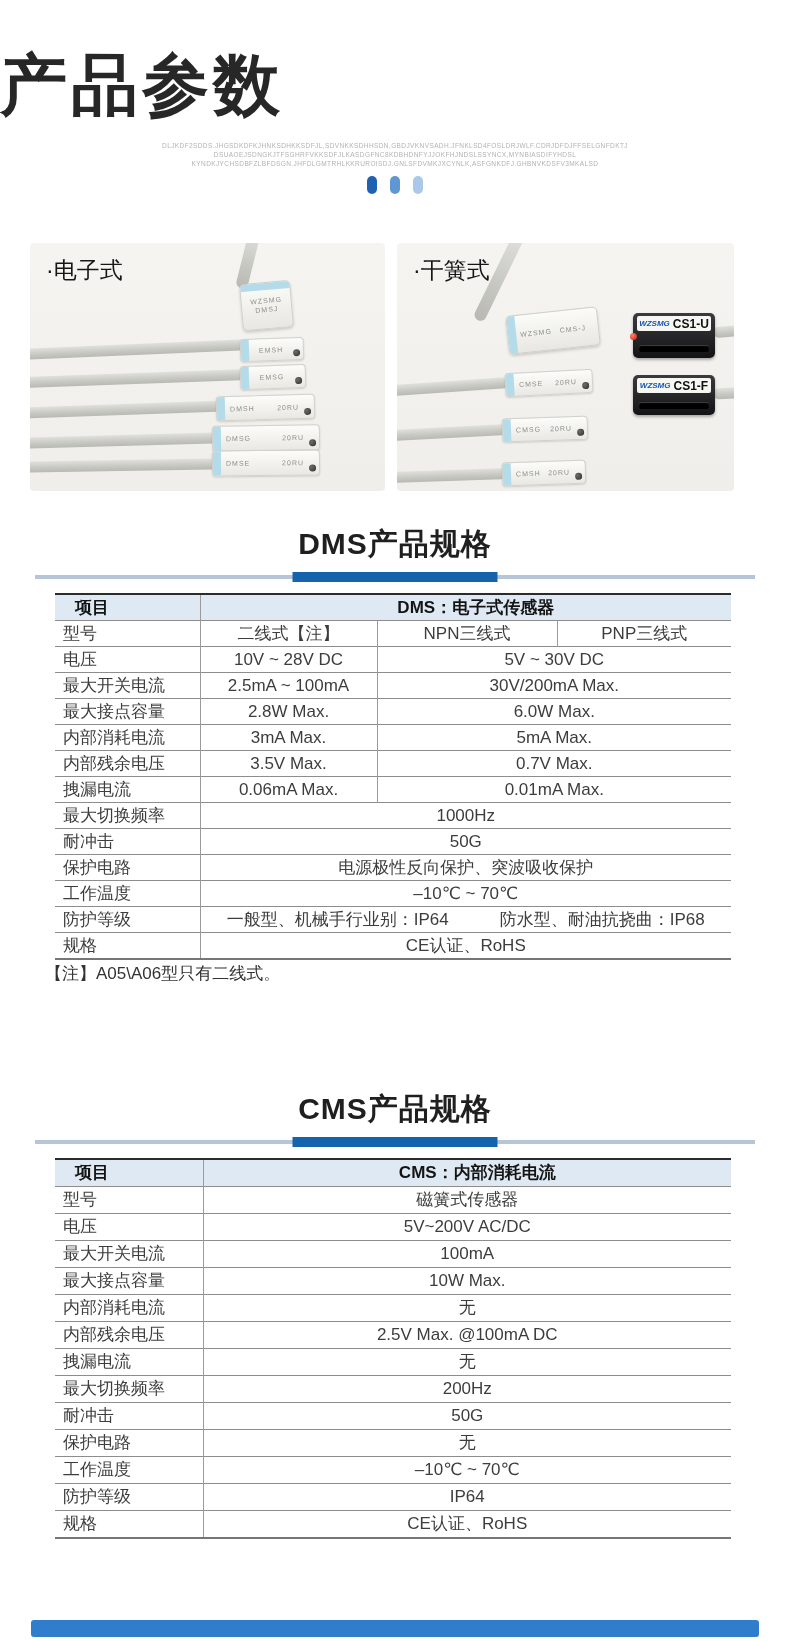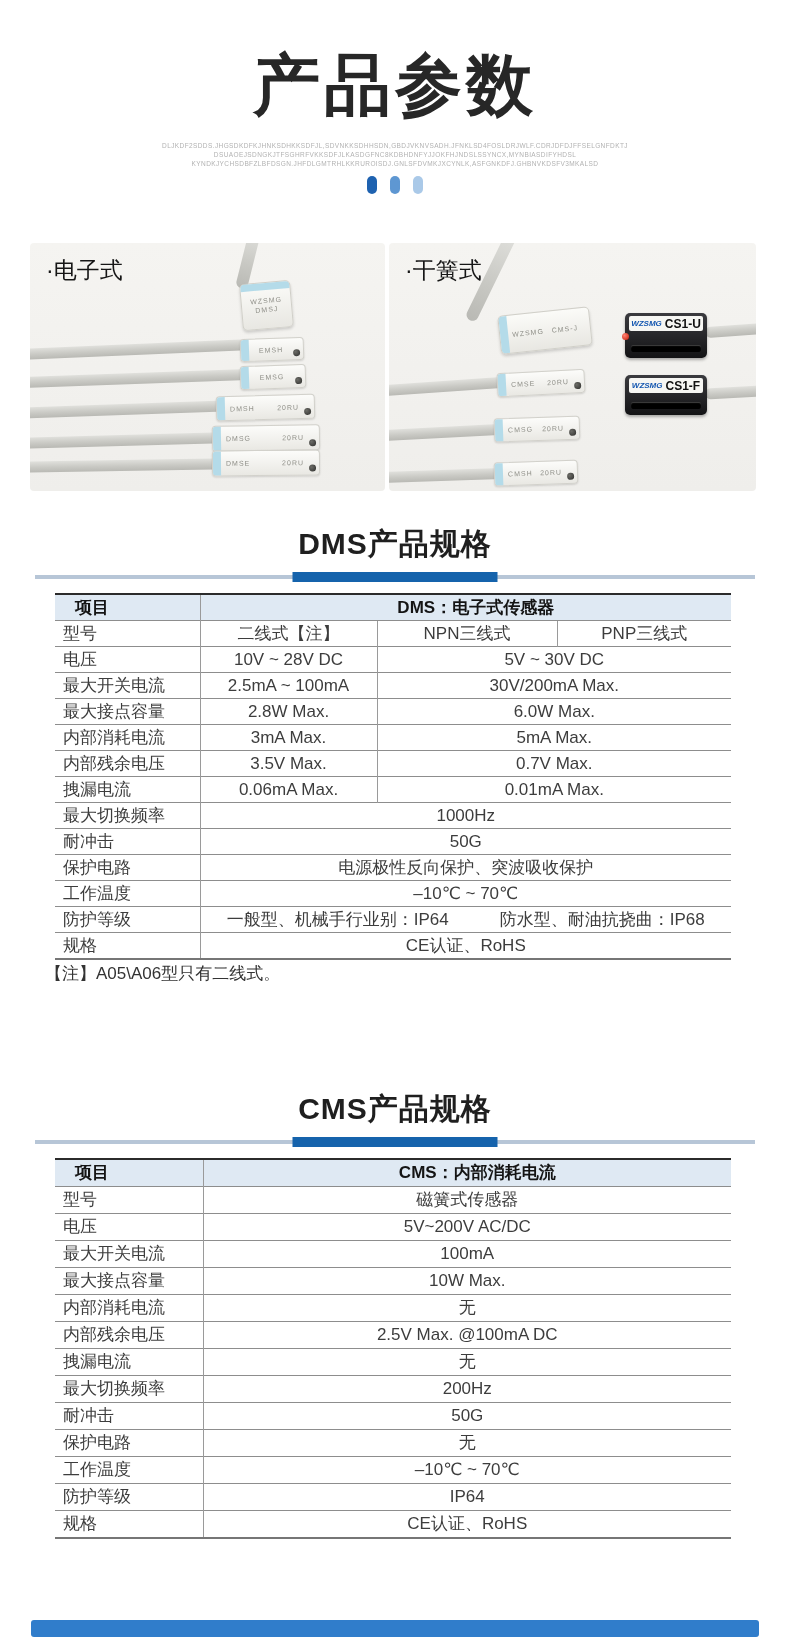--- a/index.html
+++ b/index.html
@@ -4,36 +4,36 @@
 <style>
   html,body{margin:0;padding:0;}
   body{
     width:790px;height:1641px;position:relative;overflow:hidden;
     background:#ffffff;
     font-family:"Liberation Sans","DejaVu Sans",sans-serif;
   }
   .abs{position:absolute;}
 
   
-  #sec-title{top:40px;left:0;width:790px;text-align:center;}
+  #sec-title{top:40px;left:0;width:790px;}
   #page-title{
     font-size:67px;font-weight:900;color:#272727;letter-spacing:4px;
     font-family:"DejaVu Sans","Liberation Sans",sans-serif;
   }
   #sec-sub{top:141px;left:115px;width:560px;text-align:center;}
   .sub-line{font-size:6.5px;line-height:9px;color:#b2b2b2;letter-spacing:.4px;word-break:break-all;}
 
   #sec-dots{top:176px;left:0;width:790px;display:flex;justify-content:center;gap:13px;}
   .dot{width:10px;height:18px;border-radius:5px;}
 
   
   #sec-gallery{top:243px;left:0;width:790px;height:248px;}
   .card{position:absolute;top:0;height:248px;background:linear-gradient(180deg,#f5f4f1,#efeeeb);border-radius:4px;overflow:hidden;}
   #card-left{left:30px;width:355px;}
-  #card-right{left:389px;width:367px;}
+  #card-right{left:397px;width:337px;}
   .card-label{position:absolute;left:16px;top:12px;font-size:23px;color:#161616;z-index:6;font-weight:500;}
   .cable{position:absolute;height:11px;border-radius:6px;z-index:1;
     background:linear-gradient(180deg,#e0e0dc,#c9c9c4 55%,#b9b9b4);}
   .cable.v{width:12px;}
   .bar{position:absolute;z-index:3;background:linear-gradient(180deg,#fcfcfa,#e9e8e3);
     border:1px solid #d2d1cb;border-radius:4px;box-shadow:0 1px 2px rgba(0,0,0,.14);}
   .bar .cap{position:absolute;left:0;top:0;bottom:0;width:8px;background:#b4dbe9;border-radius:3px 0 0 3px;}
   .bar .lbl{position:absolute;left:13px;right:15px;top:50%;transform:translateY(-50%);
     font-size:7px;color:#8f8f88;letter-spacing:1px;display:flex;justify-content:space-between;white-space:nowrap;}
   .bar .lbl.single{justify-content:center;}

